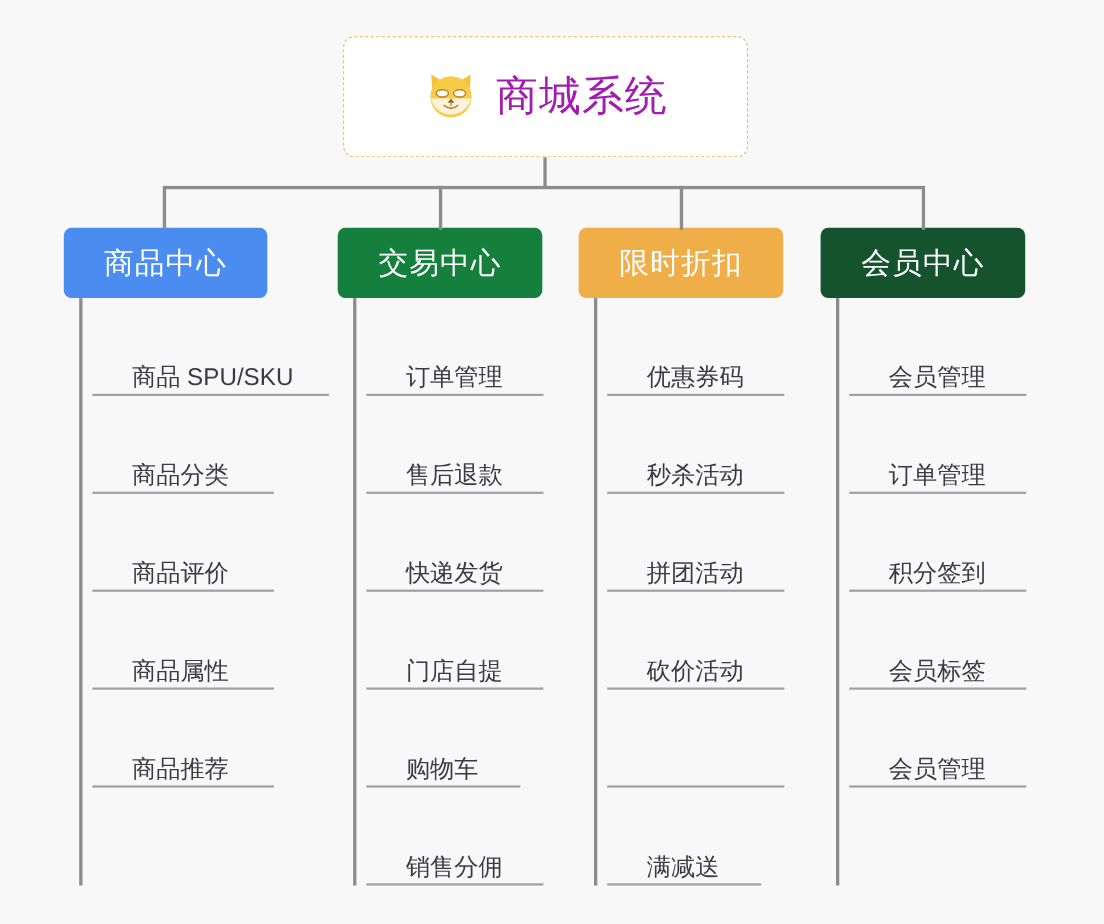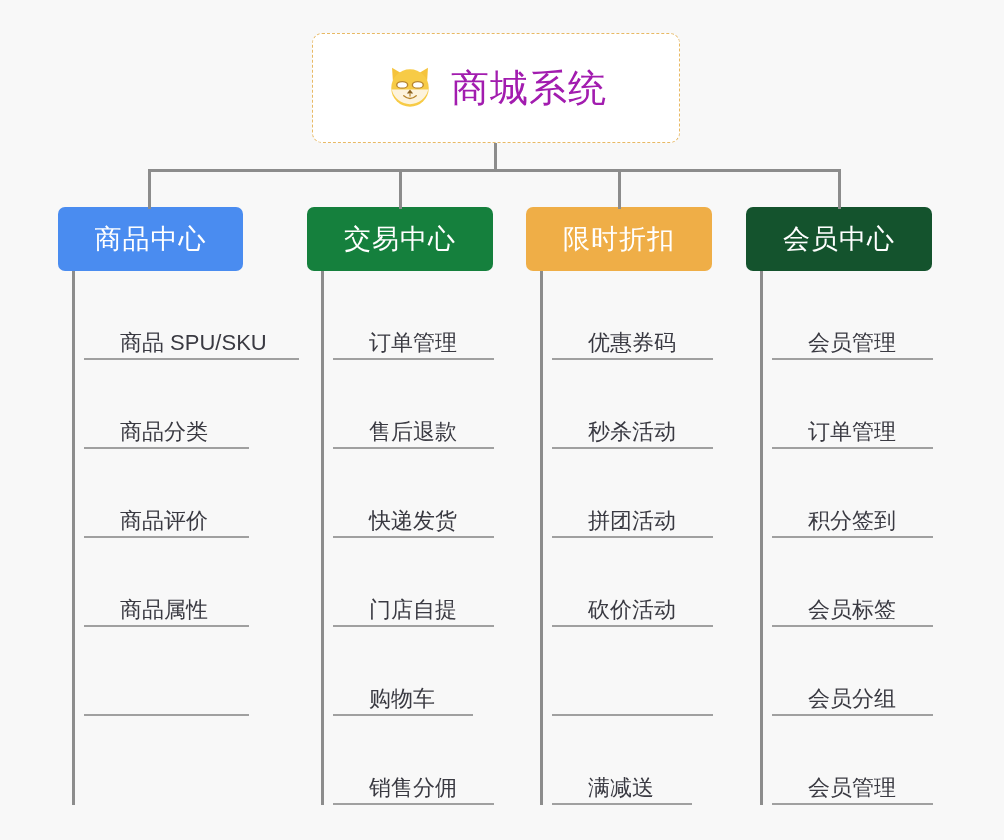--- a/index.html
+++ b/index.html
@@ -173,20 +173,21 @@
           </div>
           <div class="leaf">
             <span class="leaf-label">商品评价</span>
             <div class="leaf-rule" style="width: 165px;"></div>
           </div>
           <div class="leaf">
             <span class="leaf-label">商品属性</span>
             <div class="leaf-rule" style="width: 165px;"></div>
           </div>
           <div class="leaf">
+            <span class="leaf-label">商品推荐</span>
             <div class="leaf-rule" style="width: 165px;"></div>
           </div>
         </div>
       </div>
       <div class="column" style="left: 307px; width: 186px;">
         <div class="cat-header" style="background: #15803d;">交易中心</div>
         <div class="leaves">
           <div class="spine" style="height: 534px;"></div>
           <div class="leaf">
             <span class="leaf-label">订单管理</span>
@@ -254,24 +255,20 @@
           <div class="leaf">
             <span class="leaf-label">订单管理</span>
             <div class="leaf-rule" style="width: 161px;"></div>
           </div>
           <div class="leaf">
             <span class="leaf-label">积分签到</span>
             <div class="leaf-rule" style="width: 161px;"></div>
           </div>
           <div class="leaf">
             <span class="leaf-label">会员标签</span>
-            <div class="leaf-rule" style="width: 161px;"></div>
-          </div>
-          <div class="leaf">
-            <span class="leaf-label">会员分组</span>
             <div class="leaf-rule" style="width: 161px;"></div>
           </div>
           <div class="leaf">
             <span class="leaf-label">会员管理</span>
             <div class="leaf-rule" style="width: 161px;"></div>
           </div>
         </div>
       </div>
     </div>
 

